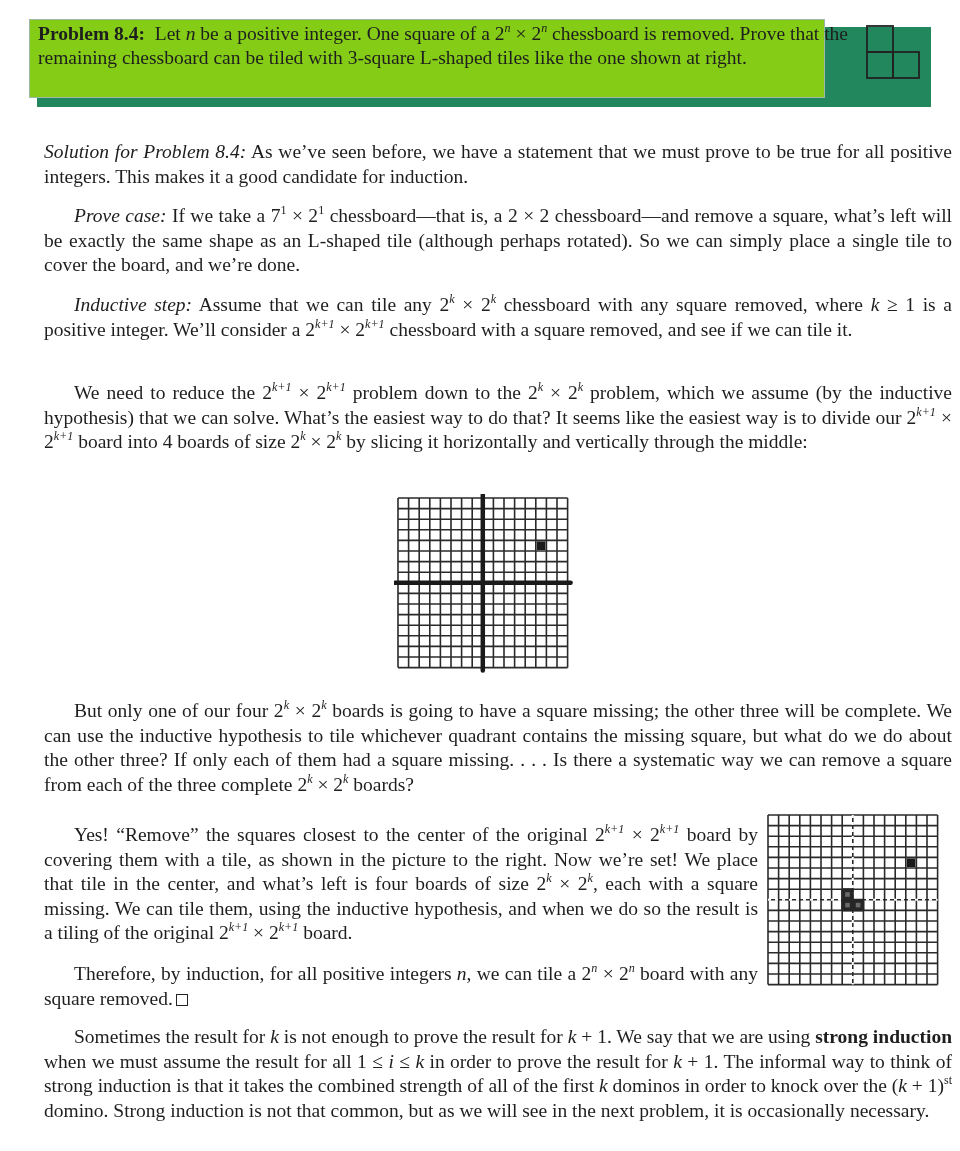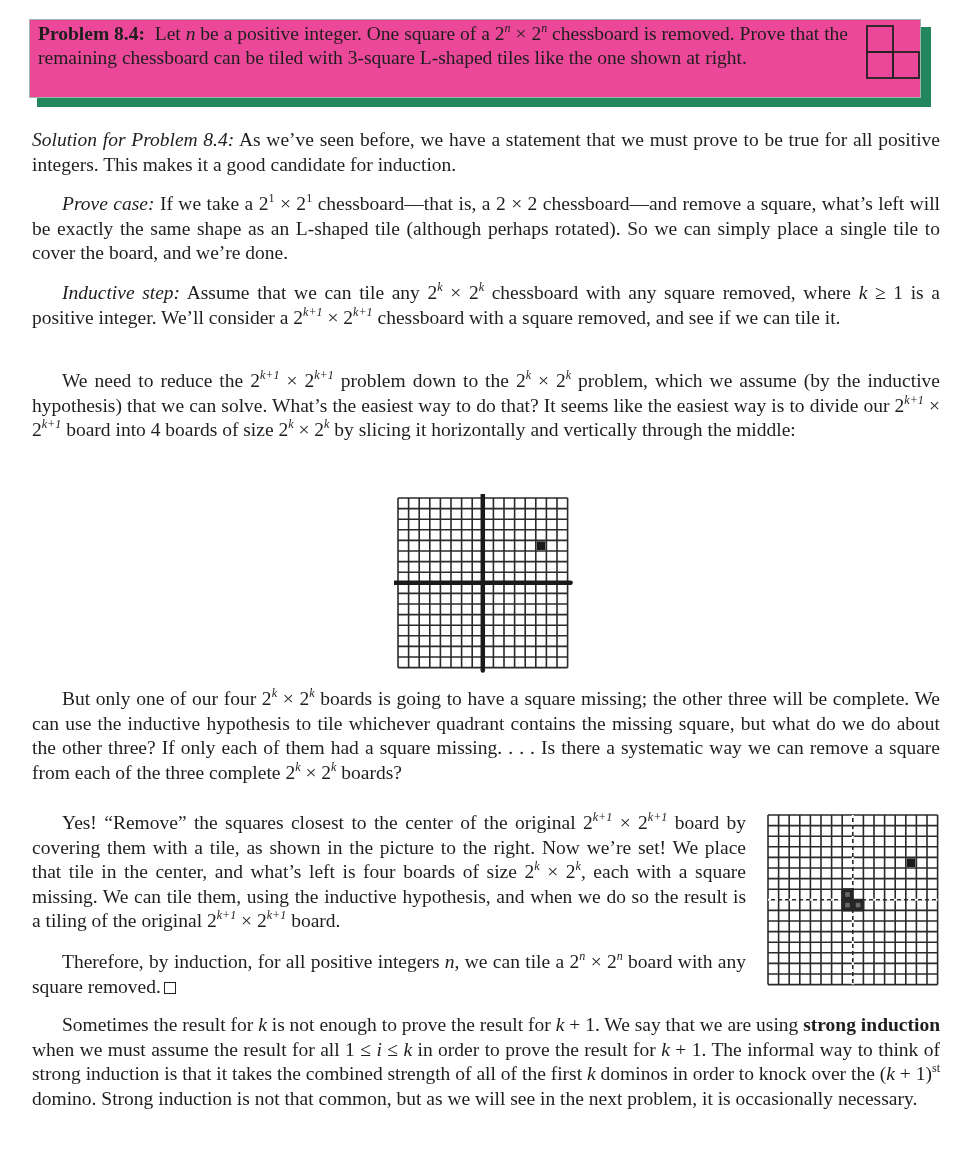--- a/index.html
+++ b/index.html
@@ -8,34 +8,34 @@
     background: #ffffff; color: #1e1e1e;
     font-family: "Liberation Serif", "DejaVu Serif", serif;
     position: relative;
   }
   .page { position: absolute; left: 0; top: 0; width: 960px; height: 1151px; }
   .problem-shadow {
     position: absolute; left: 37px; top: 27px; width: 894px; height: 80px;
     background: #22875d;
   }
   .problem-box {
-    position: absolute; left: 29px; top: 19px; width: 892px; height: 79px;
-    background: #ec4899; border: 1px solid #9fb7a8; box-sizing: border-box;
+    position: absolute; left: 29px; top: 19px; width: 796px; height: 79px;
+    background: #84cc16; border: 1px solid #9fb7a8; box-sizing: border-box;
   }
   .problem-text {
     position: absolute; left: 8px; top: 2px; width: 810px;
     font-size: 19.5px; line-height: 24px; text-align: justify;
     text-align-last: left;
   }
   .problem-text b { font-weight: bold; }
   .tile-icon { position: absolute; left: 835px; top: 4px; width: 56px; height: 56px; }
   .para {
     position: absolute; left: 32px; width: 908px;
     font-size: 19.5px; line-height: 24.5px; text-align: justify; text-align-last: left;
-    margin: 0;
+    margin: 12px;
   }
   .indent { text-indent: 30px; }
   .para i, .problem-text i { font-style: italic; }
   sup { font-size: 0.62em; line-height: 0; vertical-align: 0.65em; }
   .narrow { width: 714px; }
   .qed { display: inline-block; width: 10px; height: 10px; border: 1px solid #222; vertical-align: -1px; margin-left: 3px; }
   .fig { position: absolute; }
   svg { display: block; }
 </style>
 </head>
@@ -50,21 +50,21 @@
       <svg width="56" height="56" viewBox="0 0 56 56">
         <rect x="2" y="2" width="26" height="26" fill="none" stroke="#222" stroke-width="1.8"></rect>
         <rect x="2" y="28" width="26" height="26" fill="none" stroke="#222" stroke-width="1.8"></rect>
         <rect x="28" y="28" width="26" height="26" fill="none" stroke="#222" stroke-width="1.8"></rect>
       </svg>
     </div>
   </div>
 
   <p class="para" style="top:128px;"><i>Solution for Problem 8.4:</i><span> As we’ve seen before, we have a statement that we must prove to be true for all positive integers. This makes it a good candidate for induction.</span></p>
 
-  <p class="para indent" style="top:192px;"><i>Prove case:</i><span> If we take a 2</span><sup>1</sup><span> × 2</span><sup>1</sup><span> chessboard—that is, a 2 × 2 chessboard—and remove a square, what’s left will be exactly the same shape as an L-shaped tile (although perhaps rotated). So we can simply place a single tile to cover the board, and we’re done.</span></p>
+  <p class="para indent" style="top:192px;"><i>Prove case:</i><span> If we take a 7</span><sup>1</sup><span> × 2</span><sup>1</sup><span> chessboard—that is, a 2 × 2 chessboard—and remove a square, what’s left will be exactly the same shape as an L-shaped tile (although perhaps rotated). So we can simply place a single tile to cover the board, and we’re done.</span></p>
 
   <p class="para indent" style="top:281px;"><i>Inductive step:</i><span> Assume that we can tile any 2</span><sup><i>k</i></sup><span> × 2</span><sup><i>k</i></sup><span> chessboard with any square removed, where </span><i>k</i><span> ≥ 1 is a positive integer. We’ll consider a 2</span><sup><i>k+1</i></sup><span> × 2</span><sup><i>k+1</i></sup><span> chessboard with a square removed, and see if we can tile it.</span></p>
 
   <p class="para indent" style="top:369px;"><span>We need to reduce the 2</span><sup><i>k+1</i></sup><span> × 2</span><sup><i>k+1</i></sup><span> problem down to the 2</span><sup><i>k</i></sup><span> × 2</span><sup><i>k</i></sup><span> problem, which we assume (by the inductive hypothesis) that we can solve. What’s the easiest way to do that? It seems like the easiest way is to divide our 2</span><sup><i>k+1</i></sup><span> × 2</span><sup><i>k+1</i></sup><span> board into 4 boards of size 2</span><sup><i>k</i></sup><span> × 2</span><sup><i>k</i></sup><span> by slicing it horizontally and vertically through the middle:</span></p>
 
   <div class="fig" style="left:394px; top:494px;">
     <svg id="fig1" width="180" height="180" viewBox="0 0 180 180">
         <rect x="4" y="4" width="169.6" height="169.6" fill="#fff"></rect>
         <line x1="4" y1="4" x2="4" y2="173.6" stroke="#2a2a2a" stroke-width="1.6"></line>
         <line x1="4" y1="4" x2="173.6" y2="4" stroke="#2a2a2a" stroke-width="1.6"></line>

